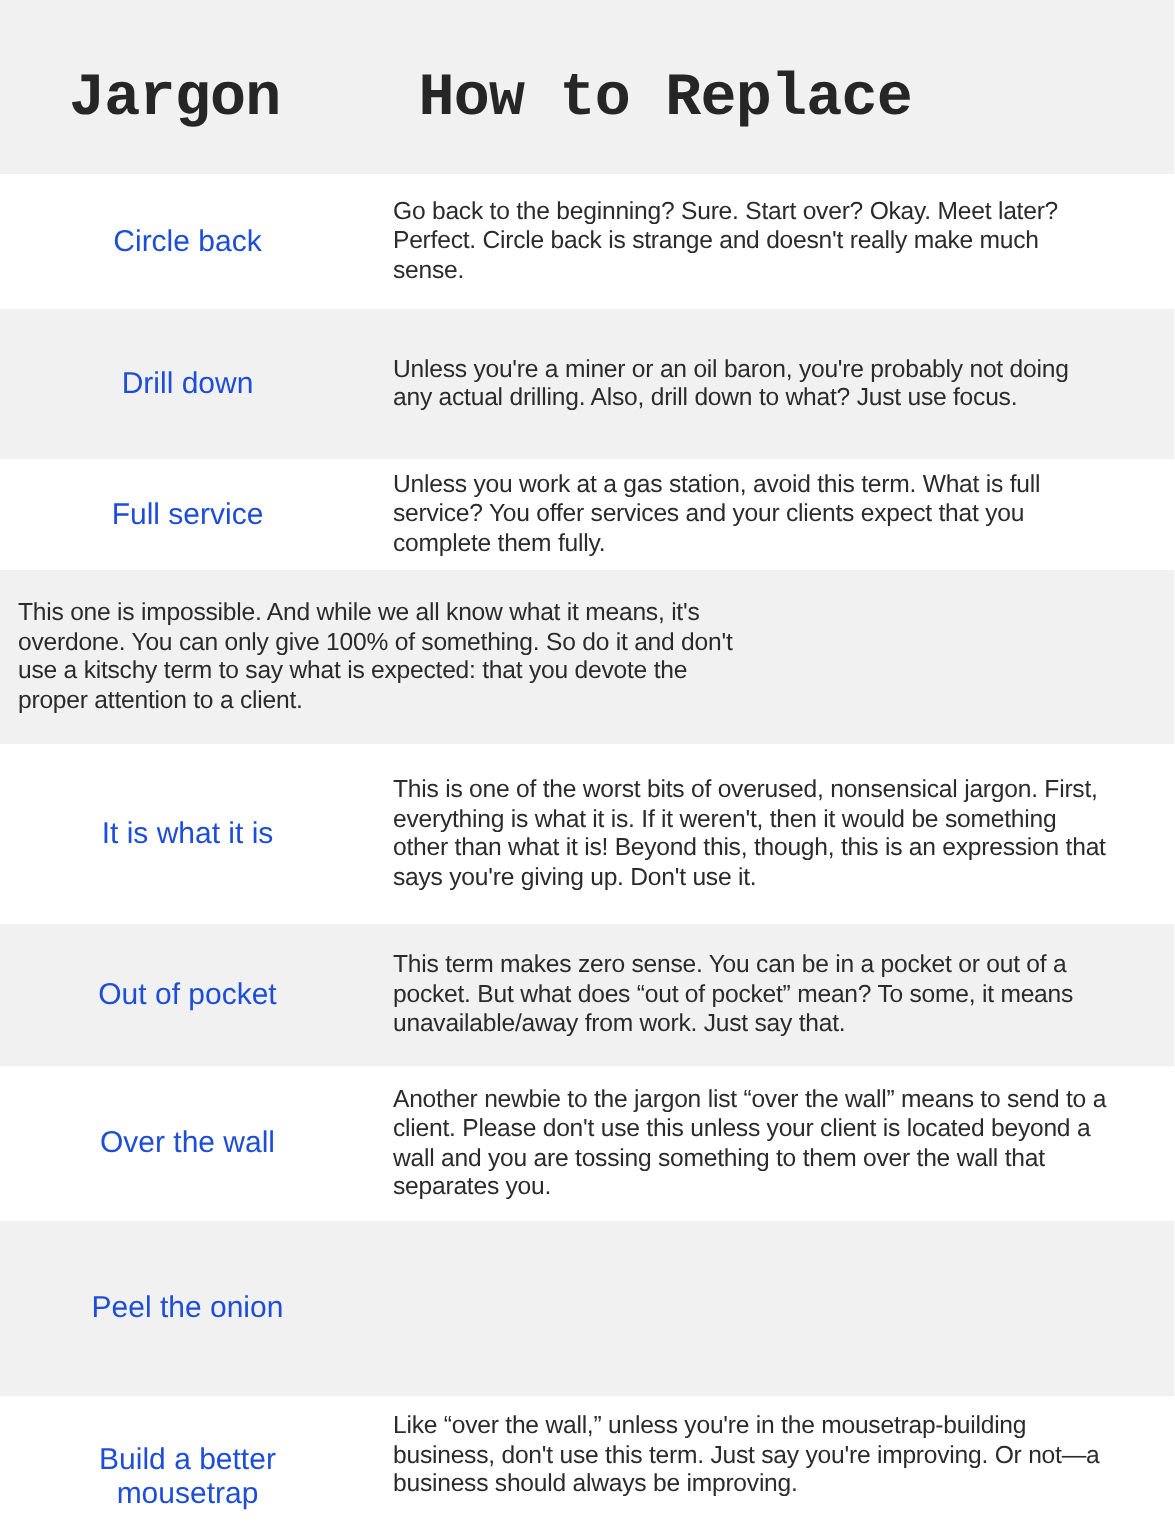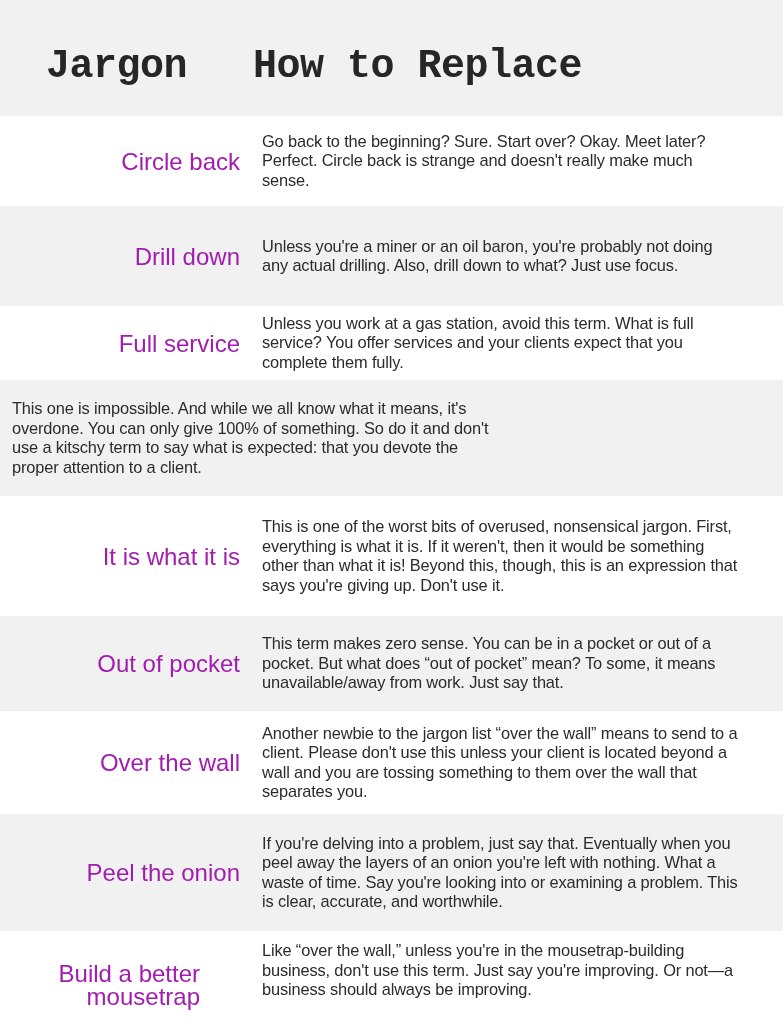--- a/index.html
+++ b/index.html
@@ -12,29 +12,29 @@
   .header {
     height: 116px; background: #f1f1f1; position: relative;
   }
   .h-col {
     position: absolute; top: 43px;
     font-family: "Liberation Mono", "DejaVu Sans Mono", monospace;
     font-size: 40px; font-weight: bold; color: #262626;
     letter-spacing: -0.5px; line-height: 48px;
   }
   .h-jargon { left: 46px; }
-  .h-replace { left: 253px; }
+  .h-replace { left: 279px; }
   .row {
     display: flex; align-items: center; box-sizing: border-box;
   }
   .row.gray { background: #f1f1f1; }
   .row.white { background: #ffffff; }
   .term {
-    width: 250px; text-align: right; font-size: 24px; line-height: 23px;
-    color: #a21caf; box-sizing: border-box; padding: 0 10px;
+    width: 250px; text-align: center; font-size: 20px; line-height: 23px;
+    color: #1d4ed8; box-sizing: border-box; padding: 0 10px;
   }
   .desc {
     width: 480px; margin-left: 12px;
     font-size: 16.4px; line-height: 19.5px; color: #2b2b2b;
     letter-spacing: -0.15px;
   }
 </style>
 </head>
 <body>
 
@@ -66,19 +66,18 @@
   <div class="row gray" style="height:95px">
     <div class="term">Out of pocket</div>
     <div class="desc">This term makes zero sense. You can be in a pocket or out of a pocket. But what does “out of pocket” mean? To some, it means unavailable/away from work. Just say that.</div>
   </div>
   <div class="row white" style="height:103px">
     <div class="term">Over the wall</div>
     <div class="desc">Another newbie to the jargon list “over the wall” means to send to a client. Please don't use this unless your client is located beyond a wall and you are tossing something to them over the wall that separates you.</div>
   </div>
   <div class="row gray" style="height:117px">
     <div class="term">Peel the onion</div>
-    <div class="desc">If you're delving into a problem, just say that. Eventually when you peel away the layers of an onion you're left with nothing. What a waste of time. Say you're looking into or examining a problem. This is clear, accurate, and worthwhile.</div>
   </div>
   <div class="row white" style="height:114px; align-items:flex-start; padding-top:10px">
     <div class="term" style="margin-top:21px; padding:0 50px">Build a better mousetrap</div>
     <div class="desc">Like “over the wall,” unless you're in the mousetrap-building business, don't use this term. Just say you're improving. Or not—a business should always be improving.</div>
   </div>
 </div>
 
 </body></html>

